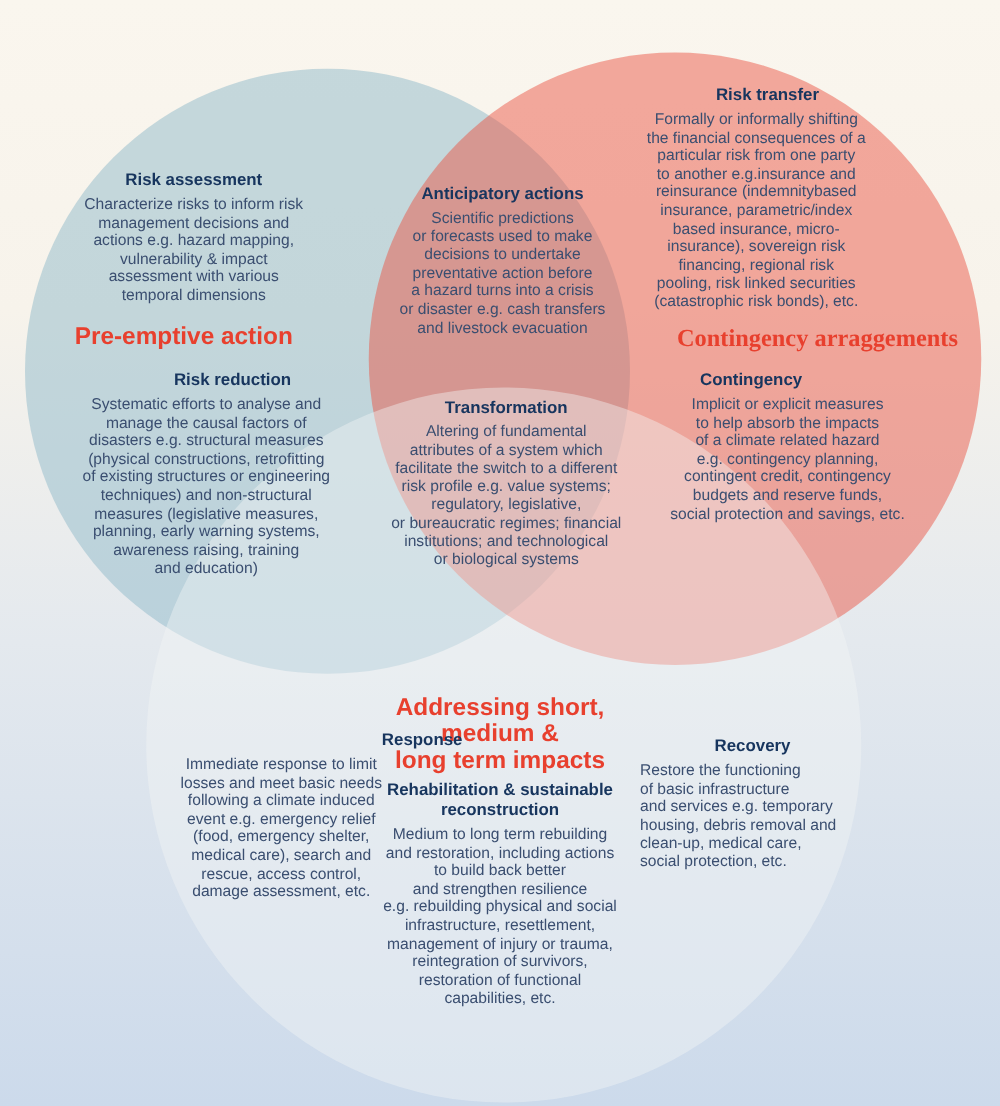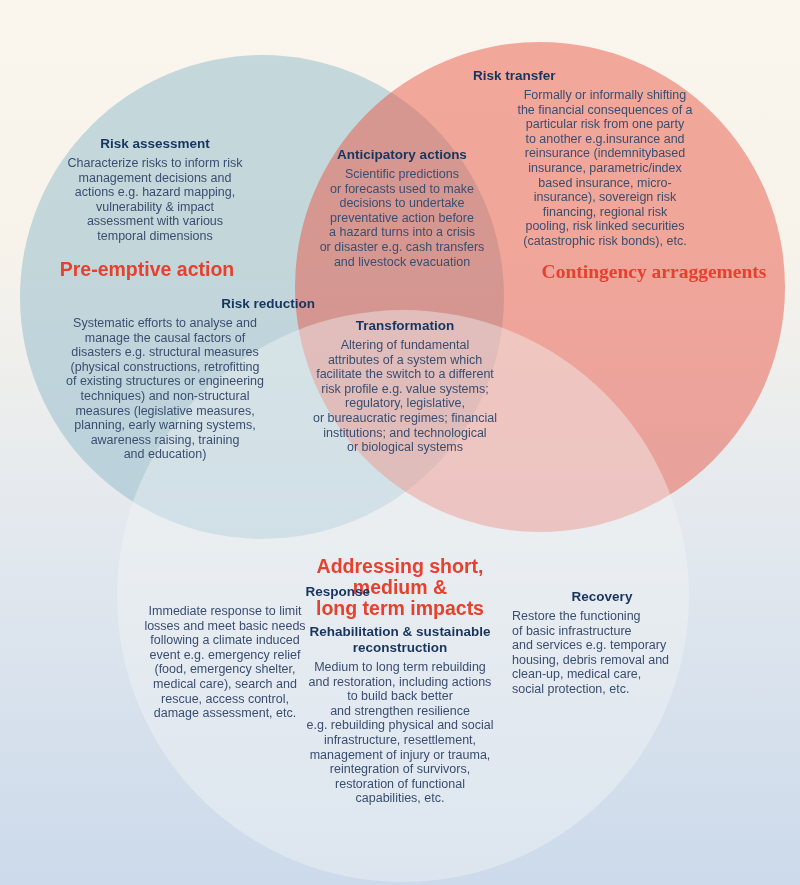--- a/index.html
+++ b/index.html
@@ -55,24 +55,24 @@
     color: #e8402e;
     text-align: center;
     white-space: pre-line;
   }
   .ta-c { text-align: center; }
   .ta-l { text-align: left; }
 
   
   #sec-risk-assessment   { left: 0px;   top: 136px; width: 310px; }
   #sec-risk-reduction    { left: 15px;  top: 296px; width: 300px; }
-  #sec-risk-reduction .heading { text-align: right; padding-left: 42px; }
+  #sec-risk-reduction .heading { text-align: center; padding-left: 42px; }
   #sec-anticipatory      { left: 290px; top: 132px; width: 224px; margin-top: 15px; }
   #sec-risk-transfer     { left: 455px; top: 68px;  width: 300px; }
-  #sec-risk-transfer .heading { text-align: left; padding-left: 18px; }
+  #sec-risk-transfer .heading { text-align: center; padding-left: 18px; }
   #sec-contingency       { left: 505px; top: 296px; width: 250px; }
   #sec-contingency .heading { text-align: left; padding-left: 55px; }
   #sec-transformation    { left: 290px; top: 318px; width: 230px; }
   #sec-response          { left: 80px;  top: 584px; width: 290px; }
   #sec-response .heading { text-align: right; padding-left: 60px; }
   #sec-recovery          { left: 512px; top: 589px; width: 180px; }
   #sec-rehabilitation    { left: 280px; top: 624px; width: 240px; }
 
   
   #title-preemptive  { left: 27px;  top: 259px; width: 240px; }
@@ -137,20 +137,30 @@
 to another e.g.insurance and
 reinsurance (indemnitybased
 insurance, parametric/index
 based insurance, micro-
 insurance), sovereign risk
 financing, regional risk
 pooling, risk linked securities
 (catastrophic risk bonds), etc.</div>
   </div>
 
+  <div class="sec ta-c" id="sec-contingency">
+    <div class="heading">Contingency</div>
+    <div class="body">Implicit or explicit measures
+to help absorb the impacts
+of a climate related hazard
+e.g. contingency planning,
+contingent credit, contingency
+budgets and reserve funds,
+social protection and savings, etc.</div>
+  </div>
 
   <div class="sec ta-c" id="sec-transformation">
     <div class="heading">Transformation</div>
     <div class="body">Altering of fundamental
 attributes of a system which
 facilitate the switch to a different
 risk profile e.g. value systems;
 regulatory, legislative,
 or bureaucratic regimes; financial
 institutions; and technological

